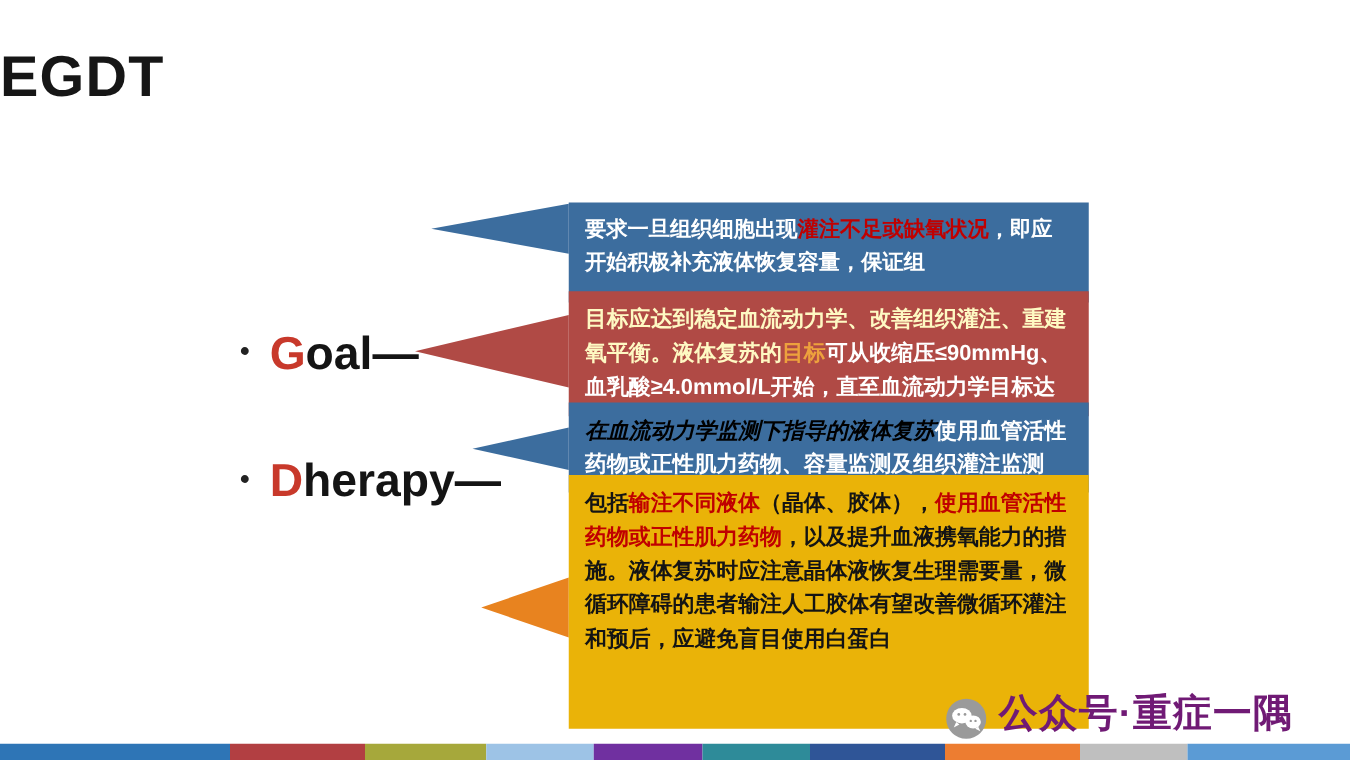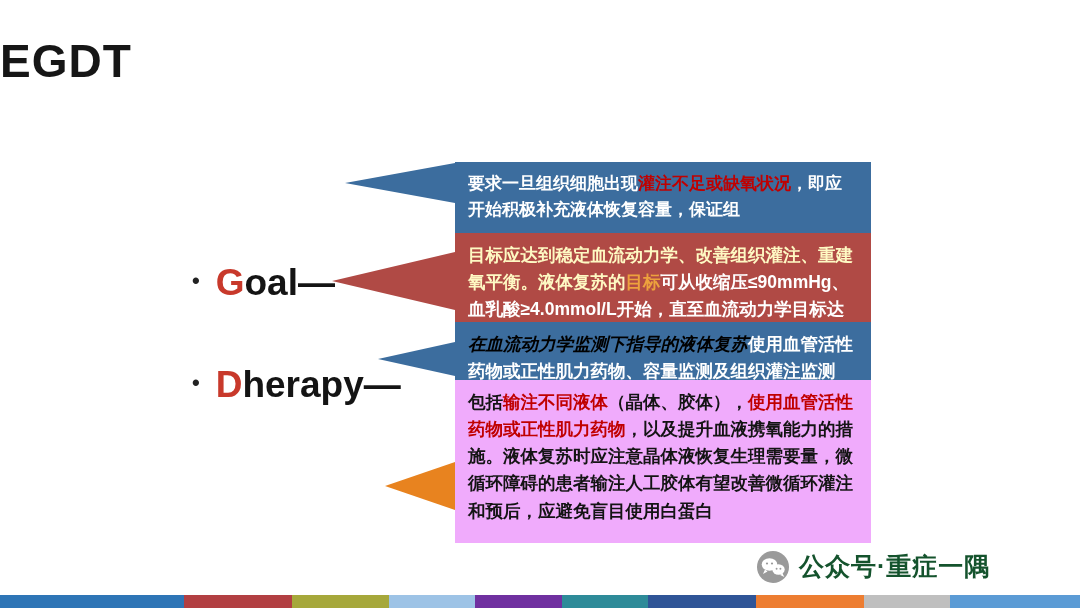--- a/index.html
+++ b/index.html
@@ -49,21 +49,21 @@
     padding: 9px 13px;
     font-size: 17.5px;
     line-height: 1.55;
     font-weight: 600;
     overflow: hidden;
     text-align: left;
   }
   .co-early    { top: 162px; height: 80px;  background: #3c6d9e; color: #ffffff; z-index: 1; font-size: 17px; }
   .co-goal     { top: 233px; height: 100px; background: #b04a45; color: #ffffff; z-index: 2; }
   .co-directed { top: 322px; height: 72px;  background: #3c6d9e; color: #ffffff; z-index: 3; }
-  .co-therapy  { top: 380px; height: 163px; background: #f0abfc; color: #141414; z-index: 4; }
+  .co-therapy  { top: 380px; height: 203px; background: #eab308; color: #141414; z-index: 4; }
 
   .tail { position: absolute; width: 0; height: 0; }
   .t-early {
     left: 345px; top: 163px; z-index: 1;
     border-top: 20px solid transparent;
     border-bottom: 20px solid transparent;
     border-right: 110px solid #3c6d9e;
   }
   .t-goal {
     left: 332px; top: 252px; z-index: 2;
@@ -81,24 +81,24 @@
     left: 385px; top: 462px; z-index: 4;
     border-top: 24px solid transparent;
     border-bottom: 24px solid transparent;
     border-right: 70px solid #e8831f;
   }
 
   .watermark {
     position: absolute;
     left: 756px; top: 550px;
     display: flex;
-    align-items: flex-start;
+    align-items: flex-end;
     gap: 9px;
-    color: #14532d;
-    font-size: 25px;
+    color: #701a75;
+    font-size: 31px;
     font-weight: 600;
     letter-spacing: 1px;
     z-index: 5;
   }
   .watermark svg { display: block; }
 
   .footer-bar {
     position: absolute;
     left: 0; bottom: 0;
     width: 100%; height: 13px;

